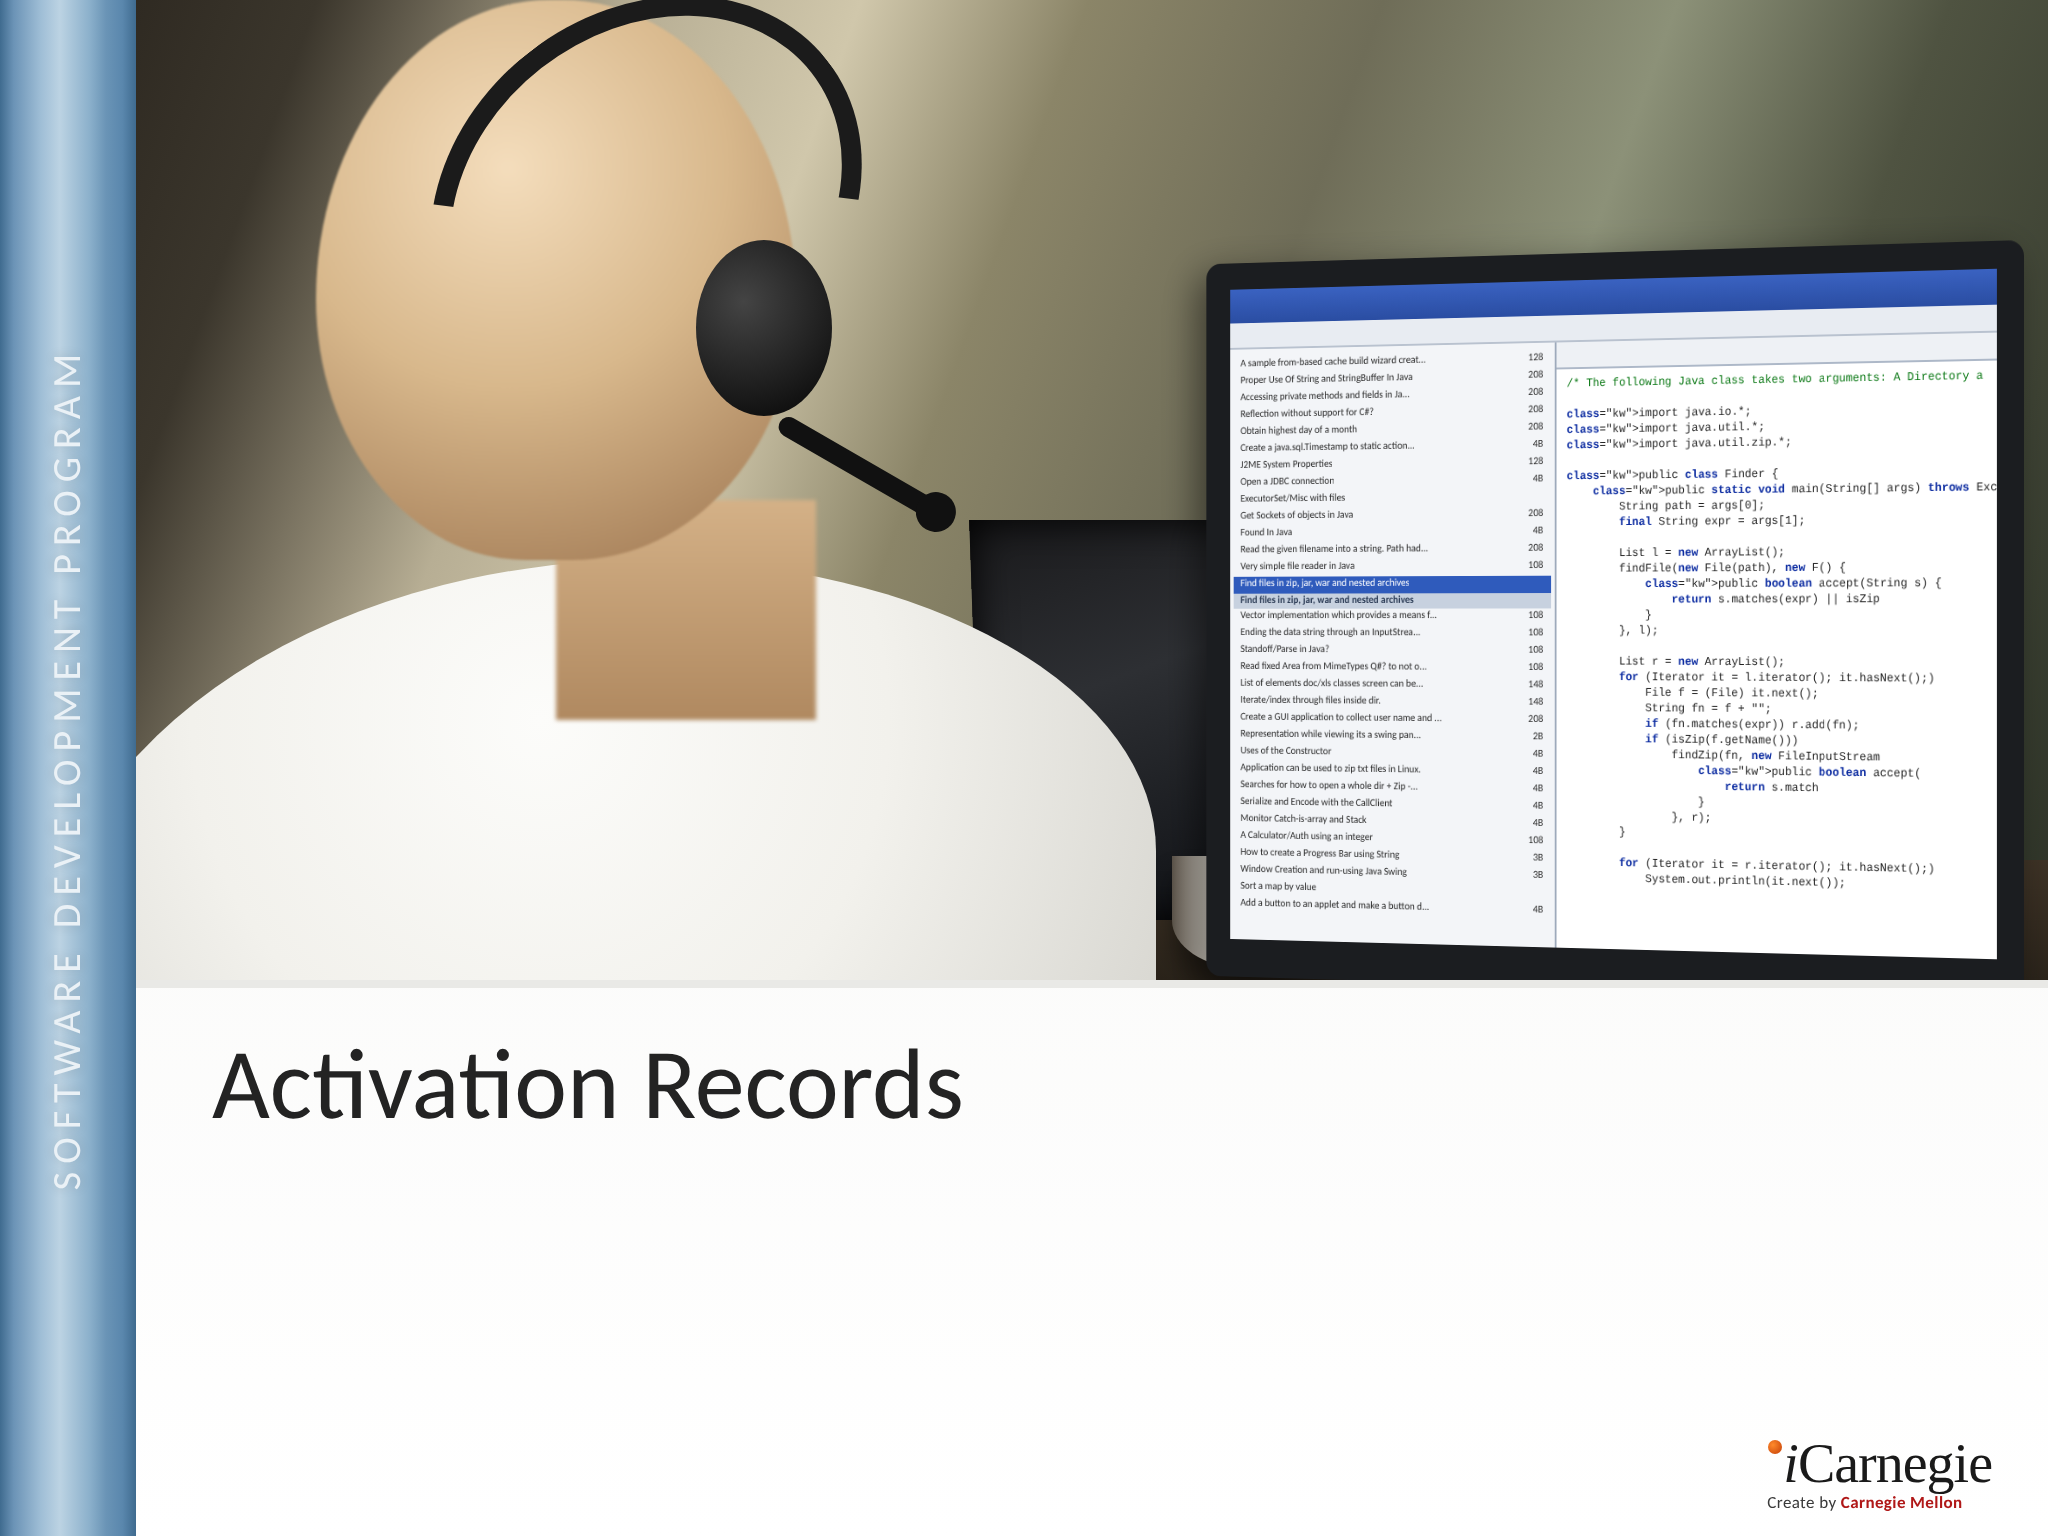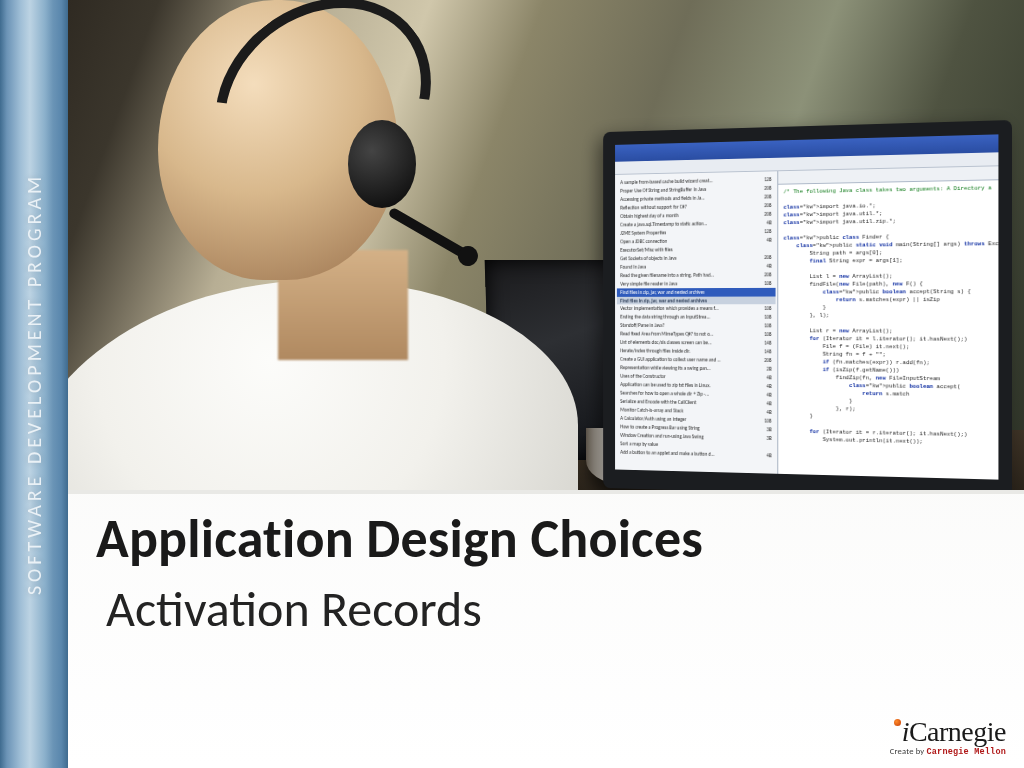--- a/index.html
+++ b/index.html
@@ -223,43 +223,41 @@
   }
   .copyright {
     position: absolute;
     left: 50%; transform: translateX(-50%);
     bottom: 2px;
     font-size: 12.5px;
     color: #9b9b99;
   }
   .brand {
     position: absolute;
-    right: 18px; bottom: 4px;
-    text-align: right;
+    right: 28px; bottom: 4px;
     line-height: 1;
   }
   .brand .logo {
     font-family: Georgia, "Times New Roman", serif;
     font-size: 28px;
     color: #1a1a1a;
     letter-spacing: -0.5px;
   }
   .brand .logo .i-dot {
     font-style: italic;
   }
   .brand .subtext {
     font-size: 8.5px;
     color: #3a3a3a;
     letter-spacing: 0.2px;
     margin-top: 1px;
   }
   .brand .subtext .cm-red {
     color: #b01818;
     font-weight: 600;
-    font-family: Liberation Mono, monospace;
   }
   .brand .dot {
     display:inline-block;
     width:7px; height:7px;
     background: radial-gradient(circle at 35% 35%, #ff8a2b, #c43e06);
     border-radius:50%;
     vertical-align: top;
     margin-right:1px;
     position: relative; top: 1px;
   }
@@ -465,21 +463,20 @@
             System.out.println(it.next());
 </div>
           </div>
         </div>
       </div>
     </div>
 
   </div>
 
   <div class="title-zone">
-    <div class="title-main">Application Design Choices</div>
     <div class="title-sub">Activation Records</div>
   </div>
 
   <div class="footer">
     <div class="brand">
       <div class="logo">
         <span class="dot"></span><span class="i-dot">i</span><span>Carnegie</span>
       </div>
       <div class="subtext">
         <span>Create by </span><span class="cm-red">Carnegie Mellon</span>

